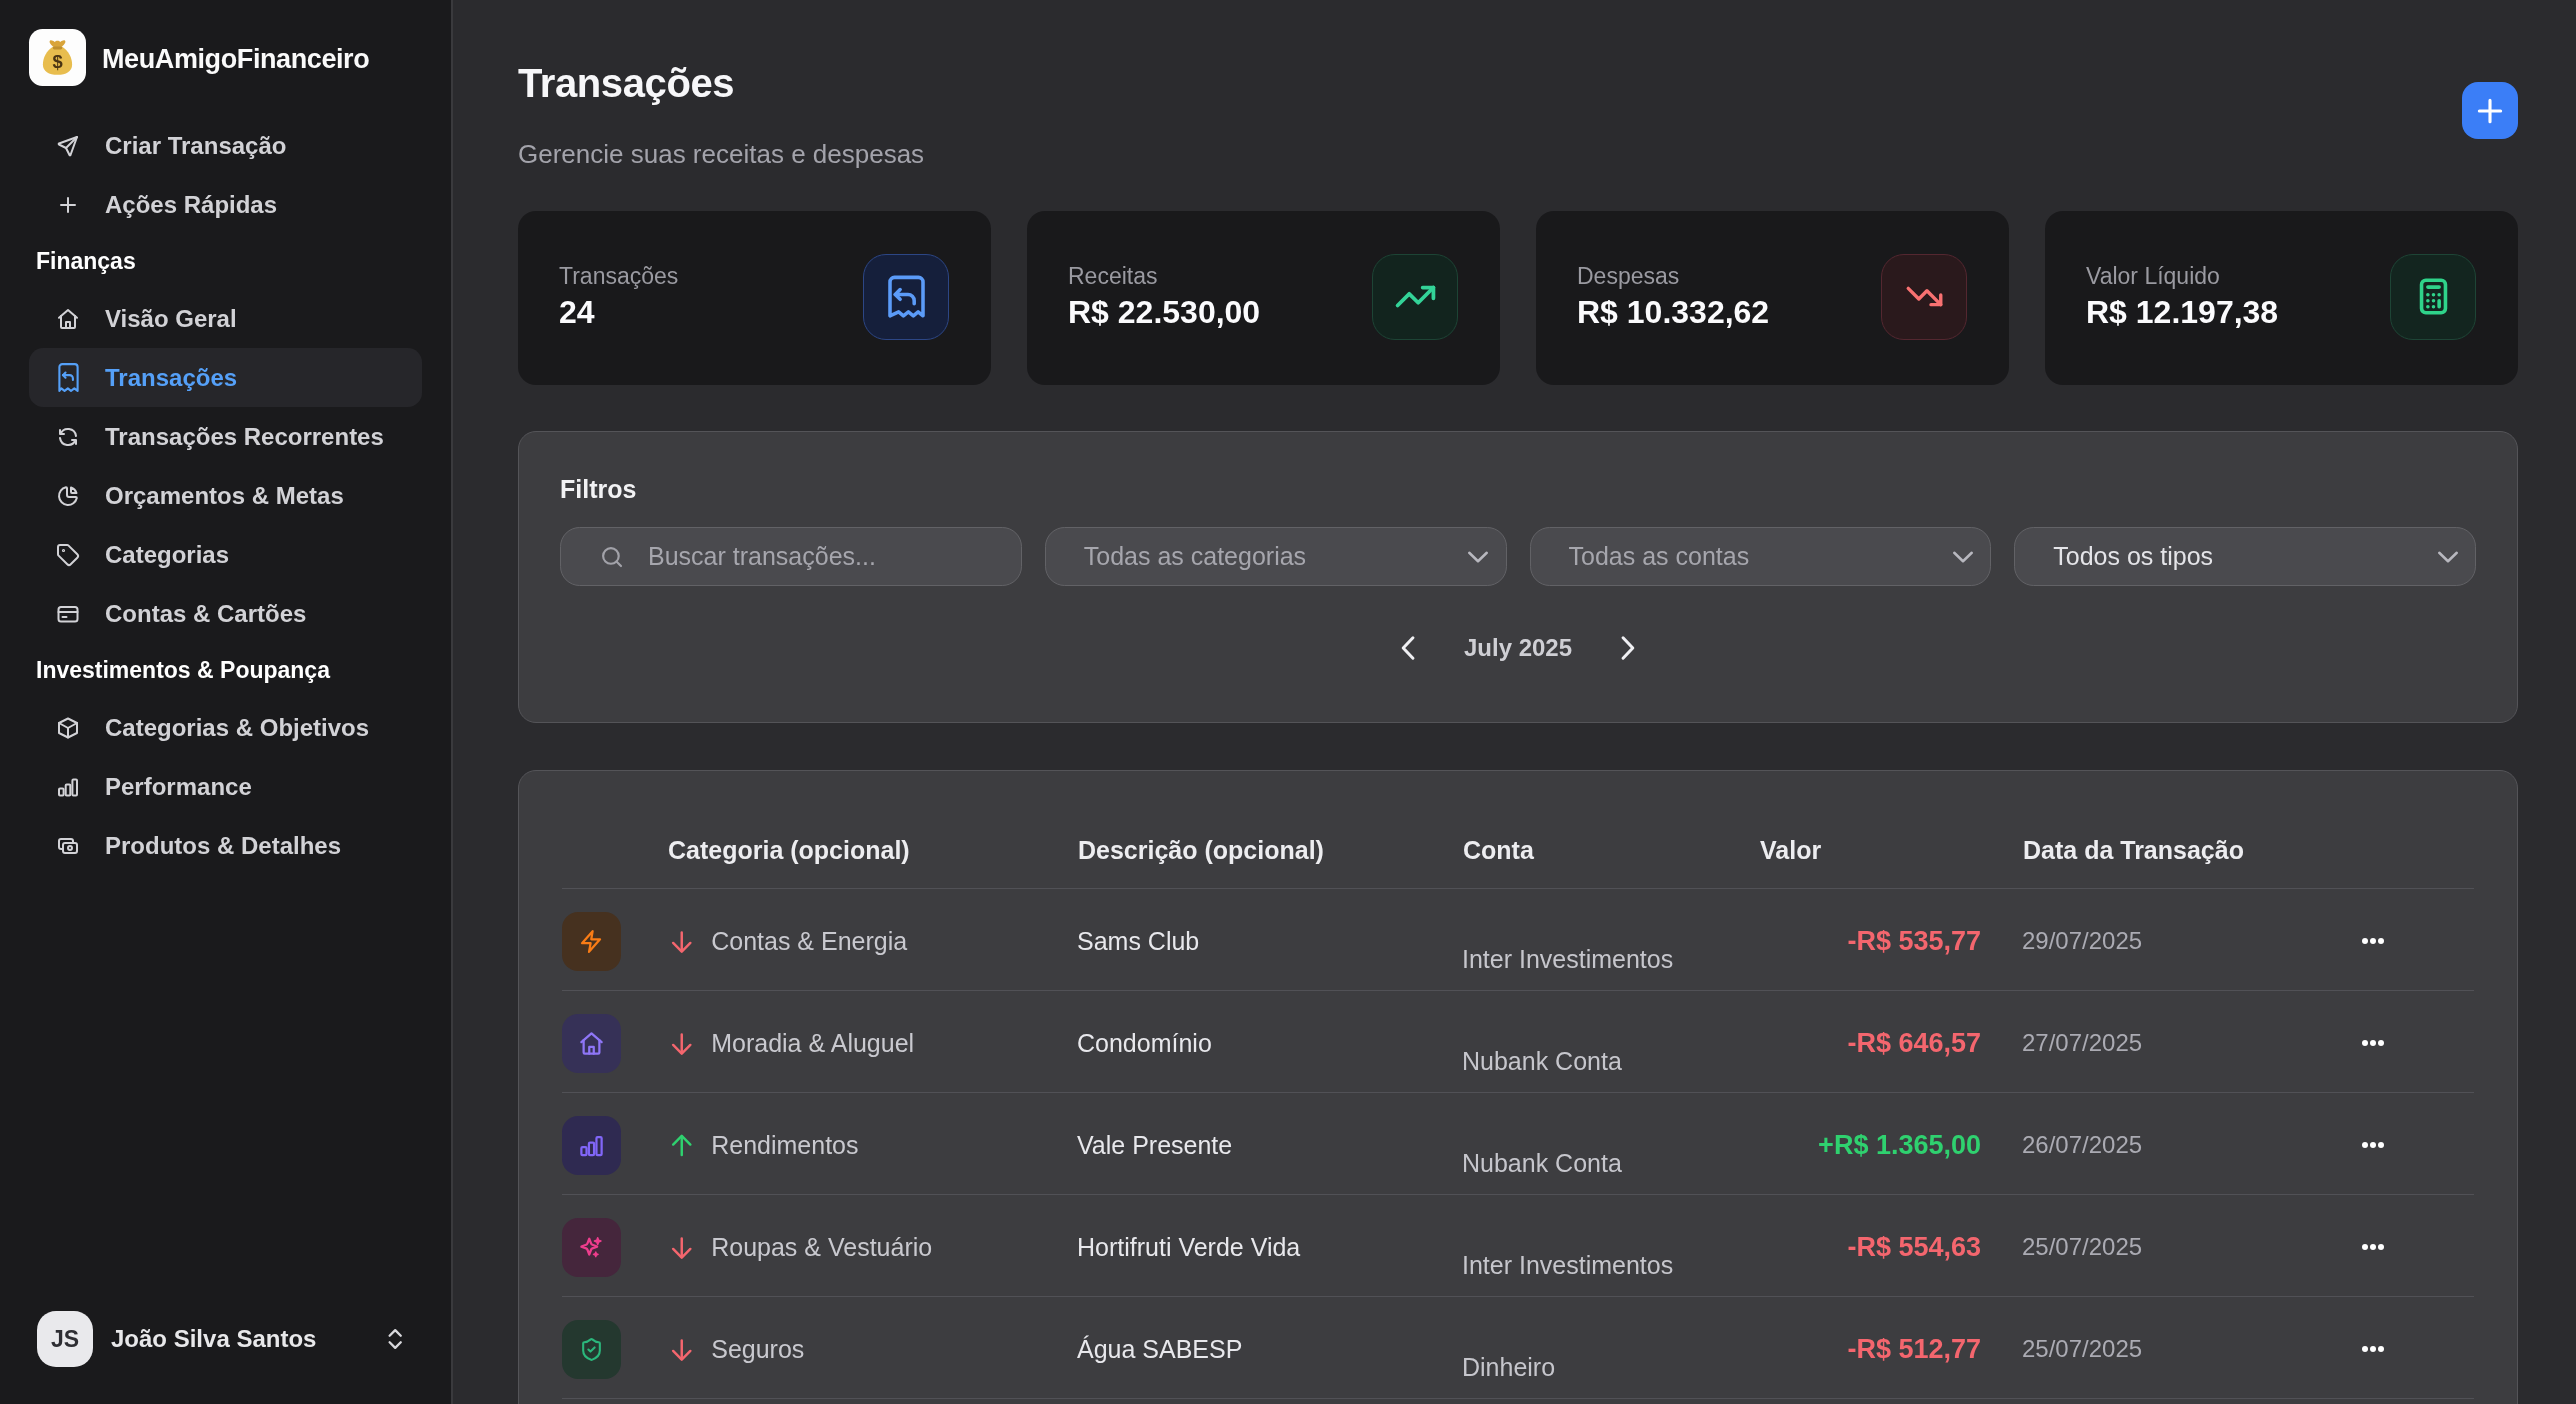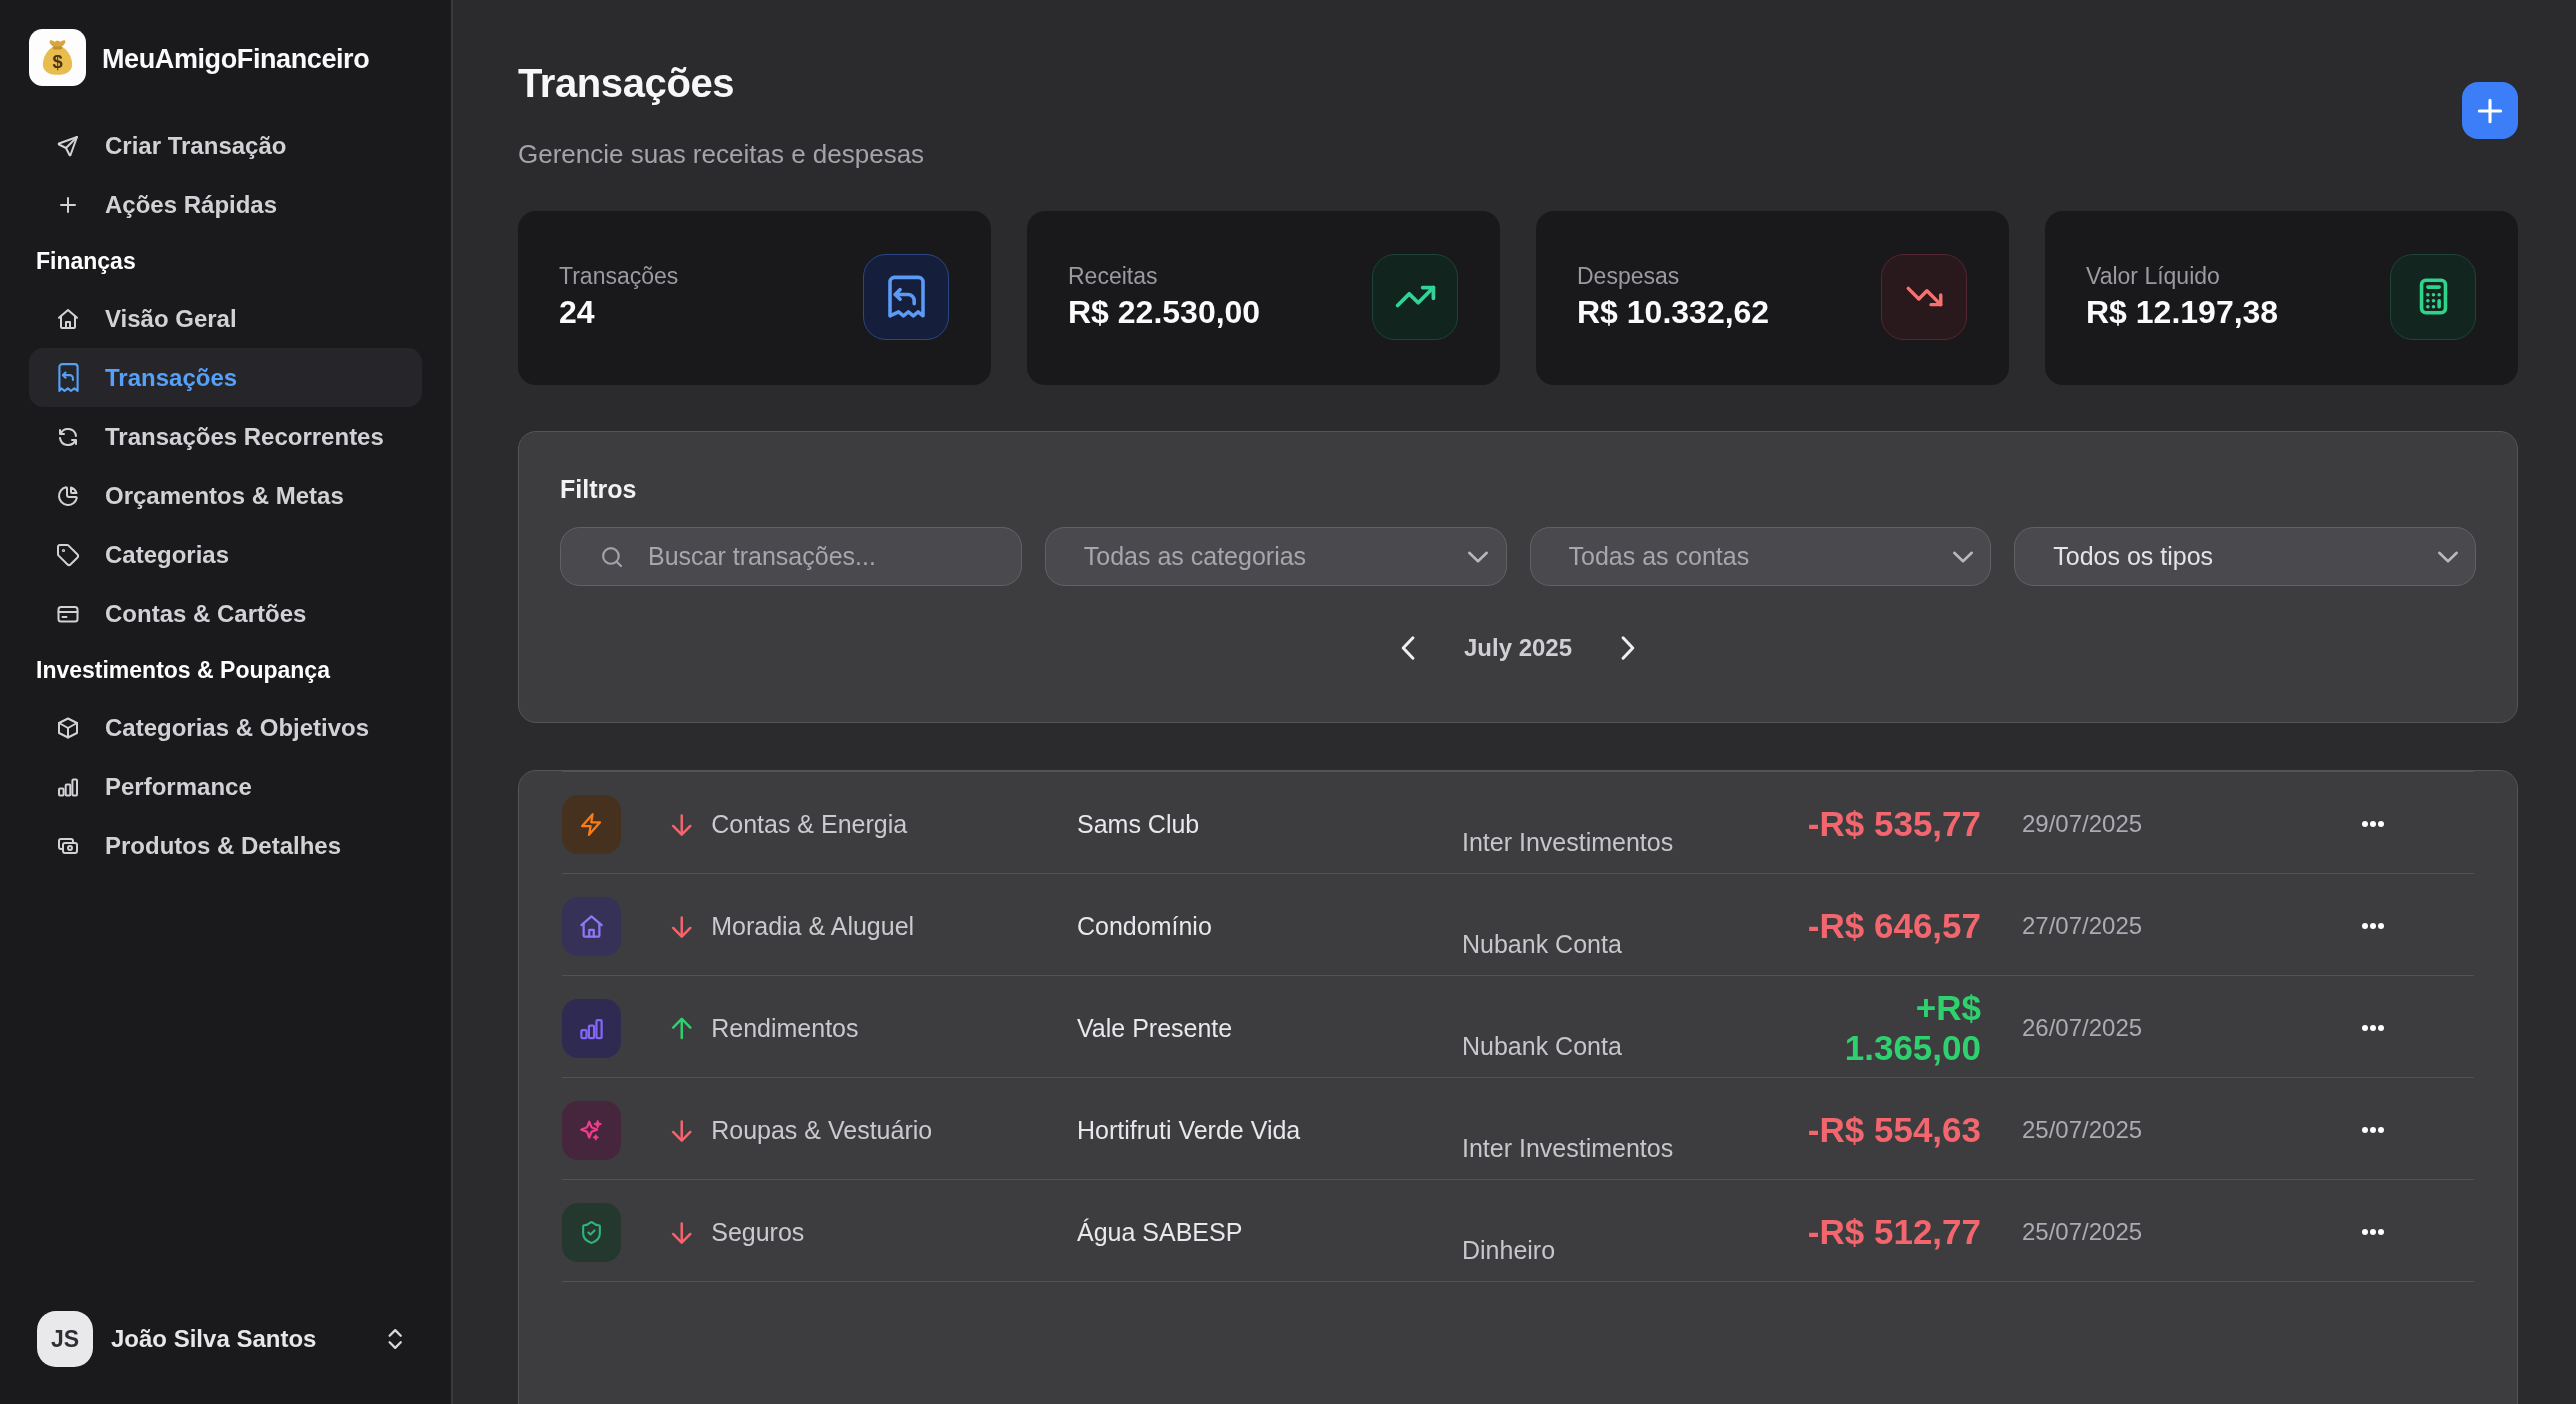--- a/index.html
+++ b/index.html
@@ -109,21 +109,21 @@
 .ci-purple { background:#363157; color:#8f76f7; }
 .ci-violet { background:#2f2a51; color:#8166f8; }
 .ci-pink   { background:#45263c; color:#ee3d8d; }
 .ci-green  { background:#24382f; color:#2bb77c; }
 .c-cat { width:404px; display:flex; align-items:center; font-size:25px; color:#c9c9cf; }
 .c-cat .arr { margin-left:-6.3px; margin-right:15px; display:flex; }
 .arr-red { color:#f4666e; }
 .arr-green { color:#2fd16f; }
 .c-desc { width:385px; font-size:25px; color:#e8e8ec; }
 .c-conta { width:340px; font-size:25px; color:#c6c6cc;margin-top:36px; }
-.c-valor { width:179px; font-size:35px; font-weight:bold; text-align:right; }
+.c-valor { width:179px; font-size:27px; font-weight:bold; text-align:right; }
 .v-red { color:#f4666e; }
 .v-green { color:#2fd16f; }
 .c-date { flex:1; padding-left:41px; font-size:24px; color:#ababb3; }
 .c-dots { width:202px; display:flex; justify-content:center; gap:1.8px; }
 .c-dots i { width:6.3px; height:6.3px; border-radius:50%; background:#fff; }
 </style>
 </head>
 <body>
 <aside class="sidebar">
   <div class="logo-row">
@@ -307,20 +307,28 @@
         </span>
       <span class="mtext">July 2025</span>
       <span class="mchev">
           <svg width="18" height="30" viewBox="0 0 12 20" fill="none" stroke="currentColor" stroke-width="2" stroke-linecap="round" stroke-linejoin="round">
             <path d="M2.7 3.2 9.2 10l-6.5 6.8"></path>
           </svg>
         </span>
     </div>
   </div>
   <div class="table-card">
+    <div class="thead">
+      <div class="th1"></div>
+      <div class="th2">Categoria (opcional)</div>
+      <div class="th3">Descrição (opcional)</div>
+      <div class="th4">Conta</div>
+      <div class="th5">Valor</div>
+      <div class="th6">Data da Transação</div>
+    </div>
     <div class="trow">
       <div class="c-icon">
           <div class="cat-icon ci-orange">
         <svg width="27" height="27" viewBox="0 0 24 24" fill="none" stroke="currentColor" stroke-width="2" stroke-linecap="round" stroke-linejoin="round">
               <path d="M13 2.8 3.6 13.5h7.6L9.8 21.2 19.6 10h-7.8z"></path>
             </svg>
       </div>
         </div>
       <div class="c-cat"><span class="arr arr-red">
         <svg width="29.5" height="29.5" viewBox="0 0 24 24" fill="none" stroke="currentColor" stroke-width="2" stroke-linecap="round" stroke-linejoin="round">

